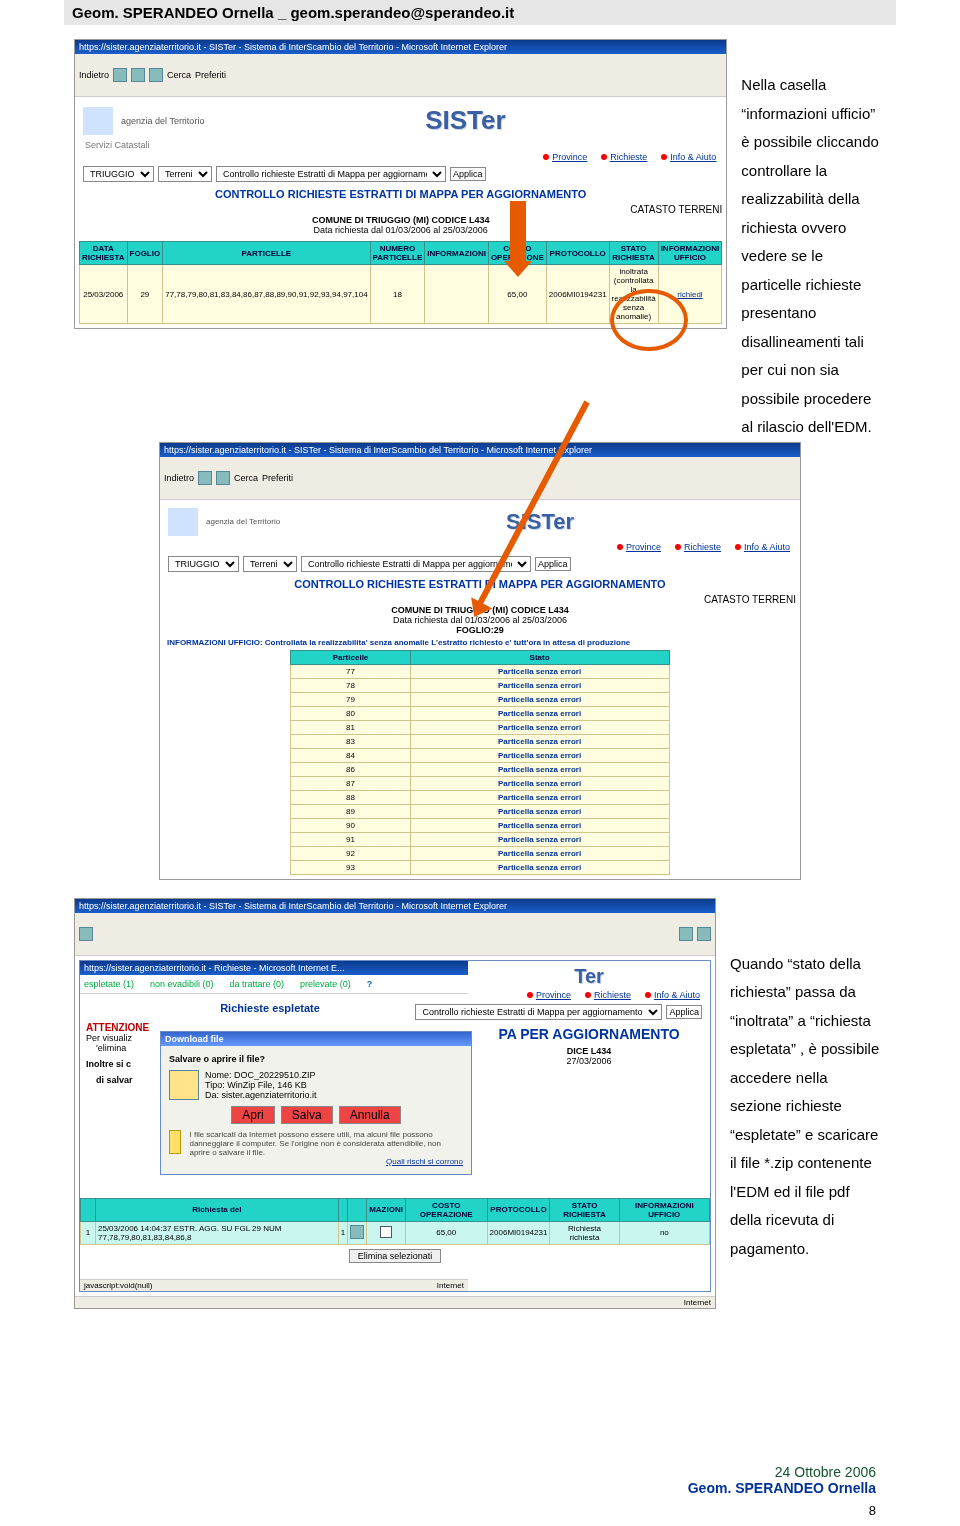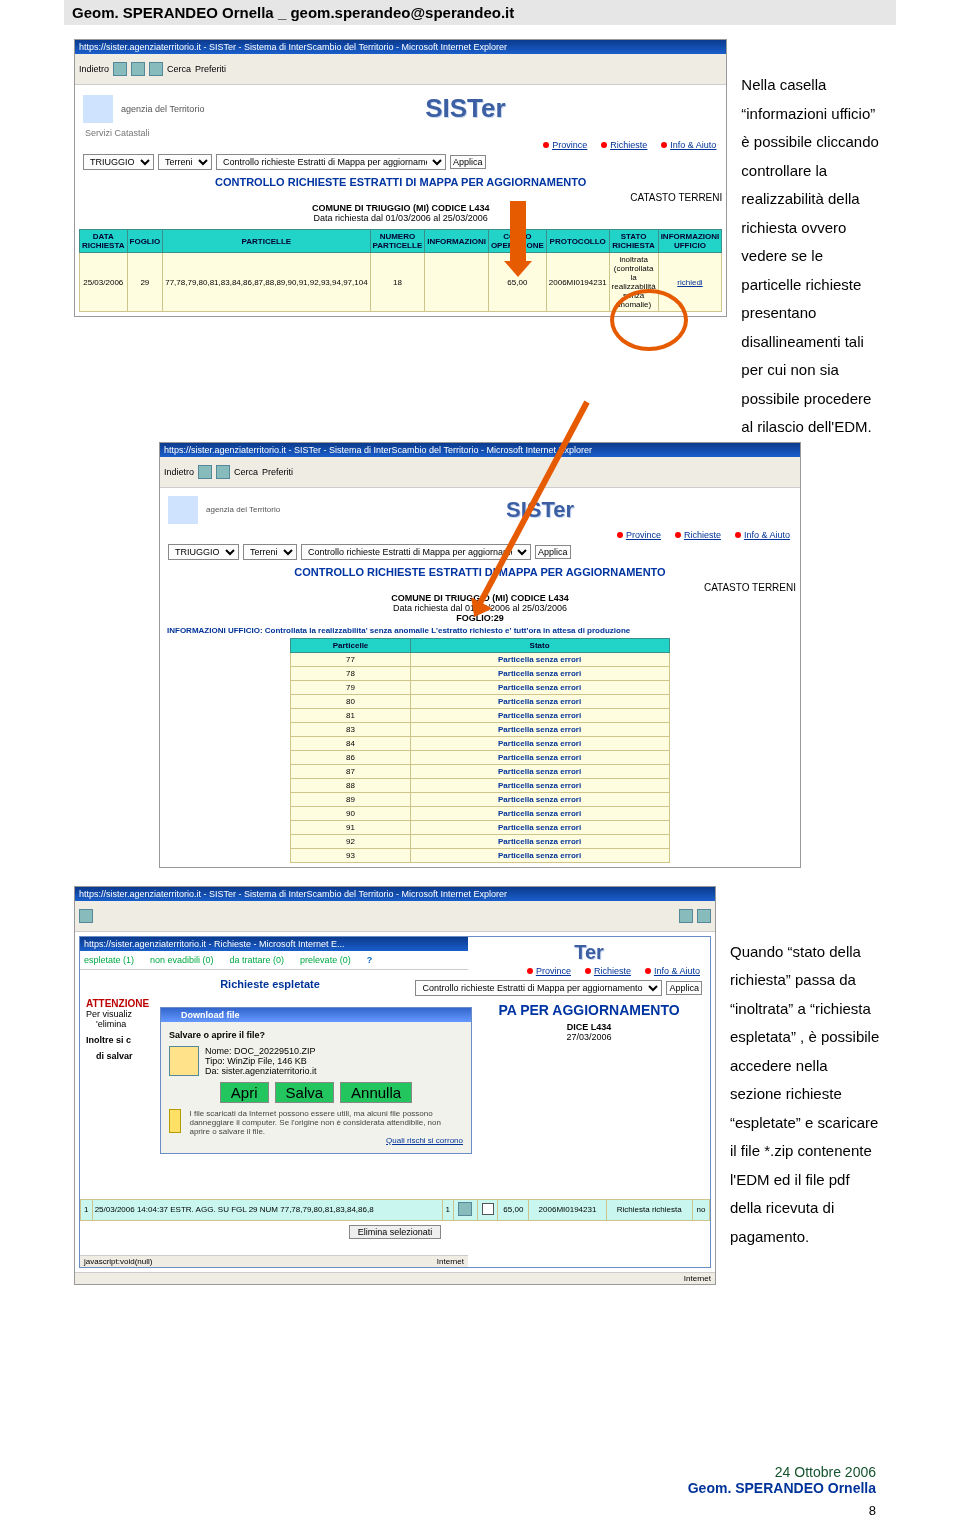--- a/index.html
+++ b/index.html
@@ -1,20 +1,20 @@
 <!DOCTYPE html>
 <html><head>
 <meta charset="utf-8">
 <style>
   body{margin:0;font-family:Arial,Helvetica,sans-serif;background:#fff;color:#000}
   .page{width:832px;margin:0 auto;position:relative;min-height:1526px}
   .header-strip{background:#e6e6e6;padding:4px 8px;font-weight:bold;font-size:15px}
   .sc-box{border:1px solid #999;margin:8px 4px;background:#fff}
   .sc-title{background:linear-gradient(#0b3a8d,#1a5fcc);color:#fff;font-size:9px;padding:2px 4px}
-  .sc-tool{background:#efece4;border-bottom:1px solid #ccc;font-size:9px;padding:8px 4px;display:flex;align-items:center;gap:4px}
+  .sc-tool{background:#efece4;border-bottom:1px solid #ccc;font-size:9px;padding:14px 4px;display:flex;align-items:center;gap:4px}
   .sc-body{padding:4px}
   .logo-row{display:flex;align-items:center;gap:8px;padding:4px}
   .logo{width:30px;height:28px;background:#cfe3ff;display:inline-block}
   .sister{font-weight:bold;color:#3b5fa2;font-size:26px;text-shadow:1px 1px #c9d6ef}
   .nav-links{display:flex;gap:14px;font-size:9px;padding:2px 6px}
   .nav-links span{color:#003399;text-decoration:underline}
   .dot-red{display:inline-block;width:6px;height:6px;background:red;border-radius:50%;margin-right:3px}
   .filters{padding:2px 4px;font-size:9px;display:flex;gap:4px;align-items:center}
   .filters select,.filters .btn{font-size:9px;padding:1px 2px;border:1px solid #888;background:#fdfdfd}
   .h-blue{color:#0034a2;font-weight:bold;text-align:center;font-size:11px;padding:4px}
@@ -27,24 +27,24 @@
   .circle{position:absolute;border:4px solid #e65a00;border-radius:50%}
   .arrow{position:absolute}
   .arrow .shaft{background:#e65a00;position:absolute}
   .arrow .head{width:0;height:0;border-style:solid;position:absolute}
   .para{font-size:15px;line-height:1.9}
   .yellow-tb{background:#fffde0}
   .yellow-tb th{background:#e7e380}
   .info-bar{font-size:8px;color:#003399;font-weight:bold;padding:3px}
   .bottom-sc{position:relative}
   .dl-dialog{position:absolute;top:70px;left:80px;width:310px;border:1px solid #6a8cc7;background:#f2f2ec;font-size:9px}
-  .dl-title{background:linear-gradient(#3366cc,#6699ff);color:#fff;padding:2px 20px;font-weight:bold}
+  .dl-title{background:linear-gradient(#3366cc,#6699ff);color:#fff;padding:2px 4px;font-weight:bold}
   .dl-body{padding:8px}
   .dl-btns{display:flex;gap:6px;justify-content:center;margin:6px 0}
-  .dl-btns button{font-size:15px;padding:1px 10px;border:1px solid #888;background:#22c55e}
+  .dl-btns button{font-size:12px;padding:1px 10px;border:1px solid #888;background:#ef4444}
   .warn-icon{display:inline-block;width:22px;height:22px;background:#ffe066;border:1px solid #b59a00;margin-right:4px;vertical-align:top}
   .esp-strip{display:flex;gap:16px;font-size:9px;padding:4px 4px;background:#fff}
   .esp-strip span{color:#0a4}
   .status-cell{font-size:8px}
   .footer{position:absolute;bottom:30px;right:20px;text-align:right;font-size:14px}
   .footer .d{color:#14532d}
   .footer .n{color:#003399;font-weight:bold}
   .pgnum{position:absolute;bottom:8px;right:20px;font-size:13px}
   .mini-ico{width:12px;height:12px;background:#8bb;display:inline-block;border:1px solid #589}
   .chk{width:10px;height:10px;border:1px solid #555;display:inline-block;background:#fff}
@@ -305,20 +305,31 @@
                 <span class="warn-icon"></span>
                 <span>I file scaricati da Internet possono essere utili, ma alcuni file possono danneggiare il computer. Se l'origine non è considerata attendibile, non aprire o salvare il file.</span>
               </div>
               <div style="font-size:8px;color:#003399;text-decoration:underline;text-align:right">Quali rischi si corrono</div>
             </div>
           </div>
 
           <div style="position:absolute;bottom:24px;left:0;right:0">
             <table class="data">
               <tbody>
+                  <tr>
+                <th style="width:10px"></th>
+                <th>Richiesta del</th>
+                <th></th>
+                    <th></th>
+                <th>MAZIONI</th>
+                <th>COSTO OPERAZIONE</th>
+                <th>PROTOCOLLO</th>
+                <th>STATO RICHIESTA</th>
+                <th>INFORMAZIONI UFFICIO</th>
+              </tr>
               <tr style="background:#c9f7ef">
                 <td style="background:#c9f7ef">1</td>
                 <td style="background:#c9f7ef;text-align:left"><span>25/03/2006 14:04:37</span> <span>ESTR. AGG. SU FGL 29 NUM 77,78,79,80,81,83,84,86,8</span></td>
                 <td style="background:#c9f7ef">1</td>
                 <td style="background:#c9f7ef"><span class="mini-ico"></span></td>
                 <td style="background:#c9f7ef"><span class="chk"></span></td>
                 <td style="background:#c9f7ef">65,00</td>
                 <td style="background:#c9f7ef">2006MI0194231</td>
                 <td style="background:#c9f7ef">Richiesta richiesta</td>
                 <td style="background:#c9f7ef">no</td>

